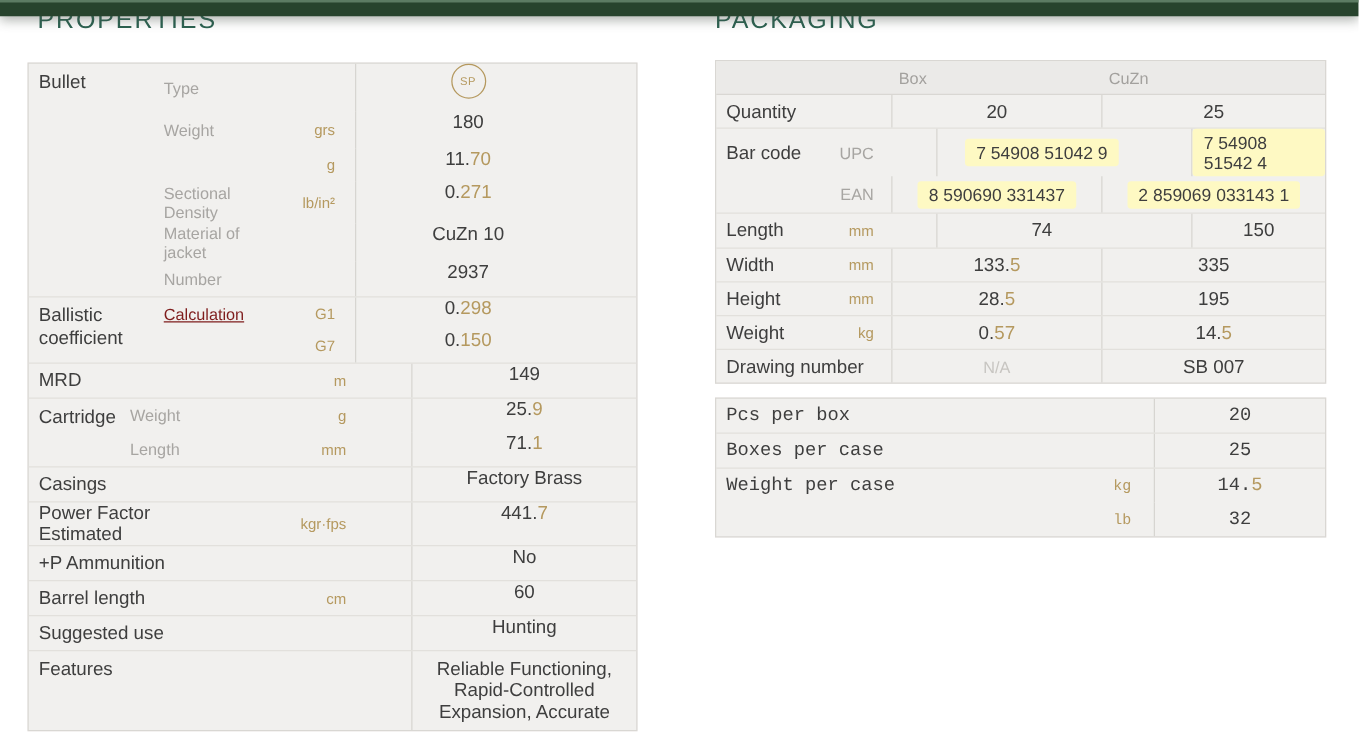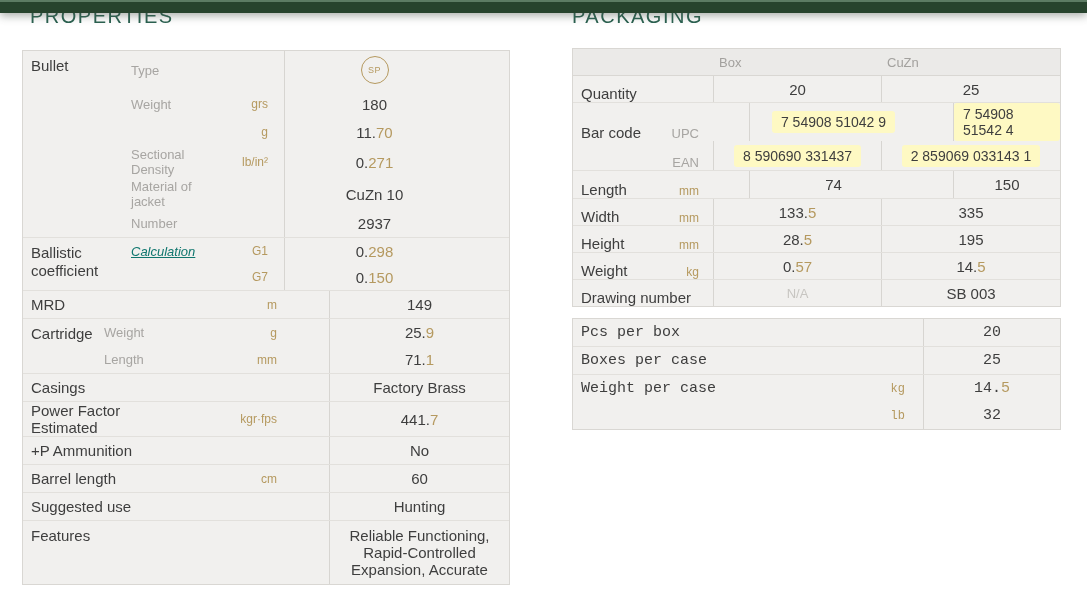--- a/index.html
+++ b/index.html
@@ -26,42 +26,42 @@
   .prop { left:22px; top:50px; width:488px; }
   .grp { display:flex; }
   .grp + .grp { border-top:1px solid #e2e0dc; }
   .g-main { width:108px; box-sizing:border-box; padding:6px 0 4px 8px; line-height:18px; }
   .g-rows { flex:1; display:flex; flex-direction:column; }
   .srow { display:flex; }
   .cell-sub  { width:94px; display:flex; align-items:center; color:#a7a5a2; font-size:13px; line-height:15px; }
   .cell-unit { width:59px; box-sizing:border-box; display:flex; align-items:center; justify-content:flex-end;
                padding-right:16px; color:#b5995f; font-size:12px; }
   .cell-val  { width:180px; box-sizing:border-box; border-left:1px solid #d7d5d1; display:flex;
-               align-items:center; justify-content:center; text-align:center; }
+               justify-content:center; text-align:center; }
   .rs-label { flex:1; display:flex; align-items:center; padding-left:8px; }
   .h26{min-height:26px;} .h27{min-height:27px;gap:36px;} .h28{min-height:28px;}
   .h30{min-height:30px;} .h34{min-height:34px;} .h38{min-height:38px;}
   .features-val { padding:6px 10px; line-height:17px; }
 
   .sp { width:26px; height:26px; border-radius:50%; border:1px solid #b5995f; color:#b5995f;
         font-size:9px; letter-spacing:.5px; display:flex; align-items:center; justify-content:center; }
 
-  a.calc { color:#0f766e; text-decoration:underline; font-size:13px; cursor:pointer;font-style:italic; }
+  a.calc { color:#7f1d1d; text-decoration:underline; font-size:13px; cursor:pointer; }
 
   
   .pk1 { left:572px; top:48px; width:489px; }
   .phead { display:flex; min-height:26px; background:#ebeae8; border-bottom:1px solid #d9d7d3;
            color:#a3a19e; font-size:13px; align-items:center; }
   .ph-empty { width:140px; }
   .ph-box   { width:168px; padding-left:6px; box-sizing:border-box; }
   .ph-case  { flex:1; padding-left:6px; box-sizing:border-box; }
   .prow { display:flex; }
   .prow + .prow { border-top:1px solid #e2e0dc; }
   .prow.nosep { border-top:none; }
-  .pk-label { width:140px; box-sizing:border-box; display:flex; align-items:flex-end; padding-left:8px; }
+  .pk-label { width:140px; box-sizing:border-box; display:flex; align-items:center; padding-left:8px; }
   .pk-label .u { margin-left:auto; padding-right:14px; color:#b5995f; font-size:12px; }
   .pk-box  { width:168px; box-sizing:border-box; border-left:1px solid #d7d5d1; display:flex;
              align-items:center; justify-content:center; }
   .pk-case { flex:1; border-left:1px solid #d7d5d1; display:flex; align-items:center; justify-content:center; }
   .chip { background:#fef9c3; border-radius:3px; padding:3px 9px; font-size:14px; }
   .na { color:#c7c5c1; font-size:13px; }
 
   
   .pk2 { left:572px; top:318px; width:489px; }
   .p2row { display:flex; min-height:27px;font-family:Liberation Mono, monospace; }
@@ -312,21 +312,21 @@
       </div>
     </div>
 
     <div class="prow h26">
       <div class="pk-label">
           <span>Drawing number</span>
         </div>
       <div class="pk-box">
           <span class="na">N/A</span>
         </div>
-      <div class="pk-case">SB 003</div>
+      <div class="pk-case">SB 007</div>
     </div>
 
   </div>
 
   <div class="tbl pk2">
 
     <div class="p2row">
       <div class="p2-label">
           <span>Pcs per box</span>
         </div>

